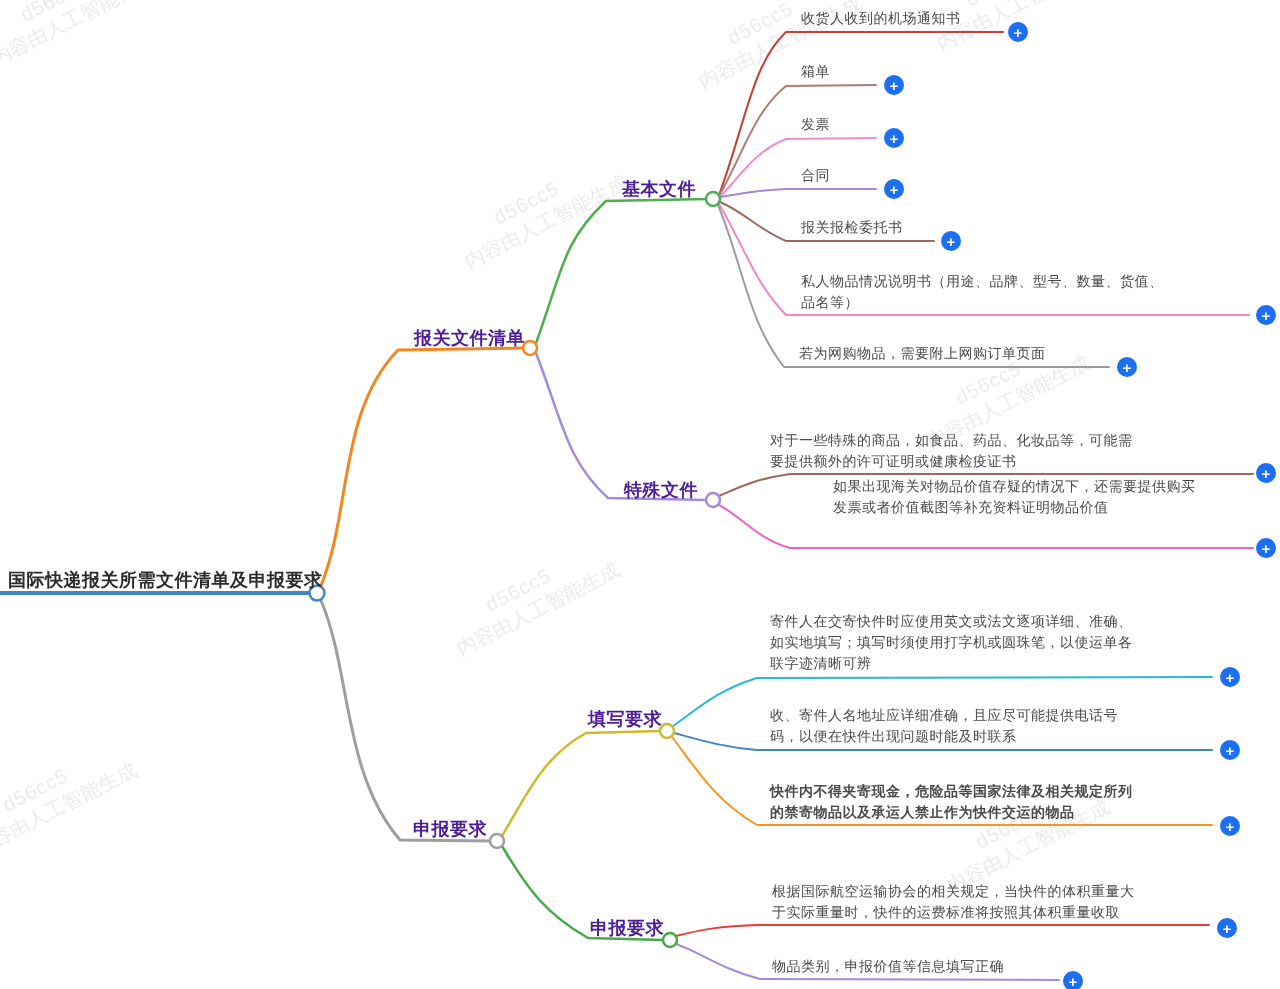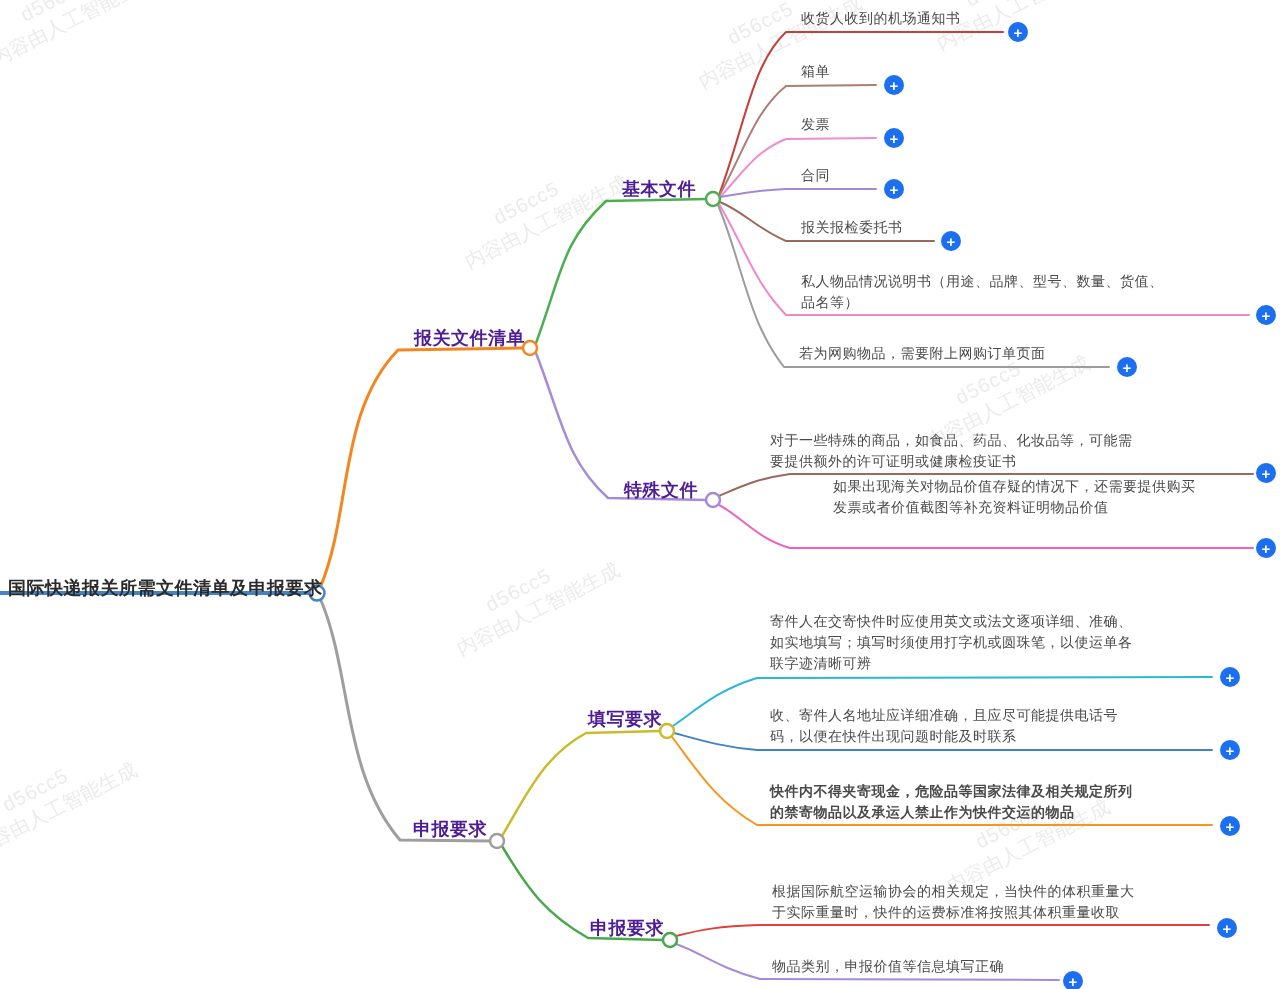--- a/index.html
+++ b/index.html
@@ -94,21 +94,21 @@
       <circle cx="317" cy="593" r="7.5" fill="#fff" stroke-width="2.5" stroke="#4584c4"></circle>
       <circle cx="530" cy="348" r="7" fill="#fff" stroke-width="2.5" stroke="#f5861f"></circle>
       <circle cx="713" cy="199" r="7" fill="#fff" stroke-width="2.5" stroke="#4cae4f"></circle>
       <circle cx="713" cy="500" r="7" fill="#fff" stroke-width="2.5" stroke="#a58bd8"></circle>
       <circle cx="497" cy="841" r="7" fill="#fff" stroke-width="2.5" stroke="#9e9e9e"></circle>
       <circle cx="667" cy="731" r="7" fill="#fff" stroke-width="2.5" stroke="#c9bb2a"></circle>
       <circle cx="670" cy="940" r="7" fill="#fff" stroke-width="2.5" stroke="#47a84a"></circle>
     </g>
   </svg>
 
-  <div class="node-label root-label" style="left:8px;top:568px;margin-top:8px;">国际快递报关所需文件清单及申报要求</div>
+  <div class="node-label root-label" style="left:8px;top:568px;">国际快递报关所需文件清单及申报要求</div>
   <div class="node-label" style="left:414px;top:326px;">报关文件清单</div>
   <div class="node-label" style="left:622px;top:177px;">基本文件</div>
   <div class="node-label" style="left:624px;top:478px;">特殊文件</div>
   <div class="node-label" style="left:413px;top:817px;">申报要求</div>
   <div class="node-label" style="left:588px;top:707px;">填写要求</div>
   <div class="node-label" style="left:590px;top:916px;">申报要求</div>
 
   <div class="leaf-text" style="left:801px;top:8px;">收货人收到的机场通知书</div>
   <div class="leaf-text" style="left:801px;top:61px;">箱单</div>
   <div class="leaf-text" style="left:801px;top:114px;">发票</div>

